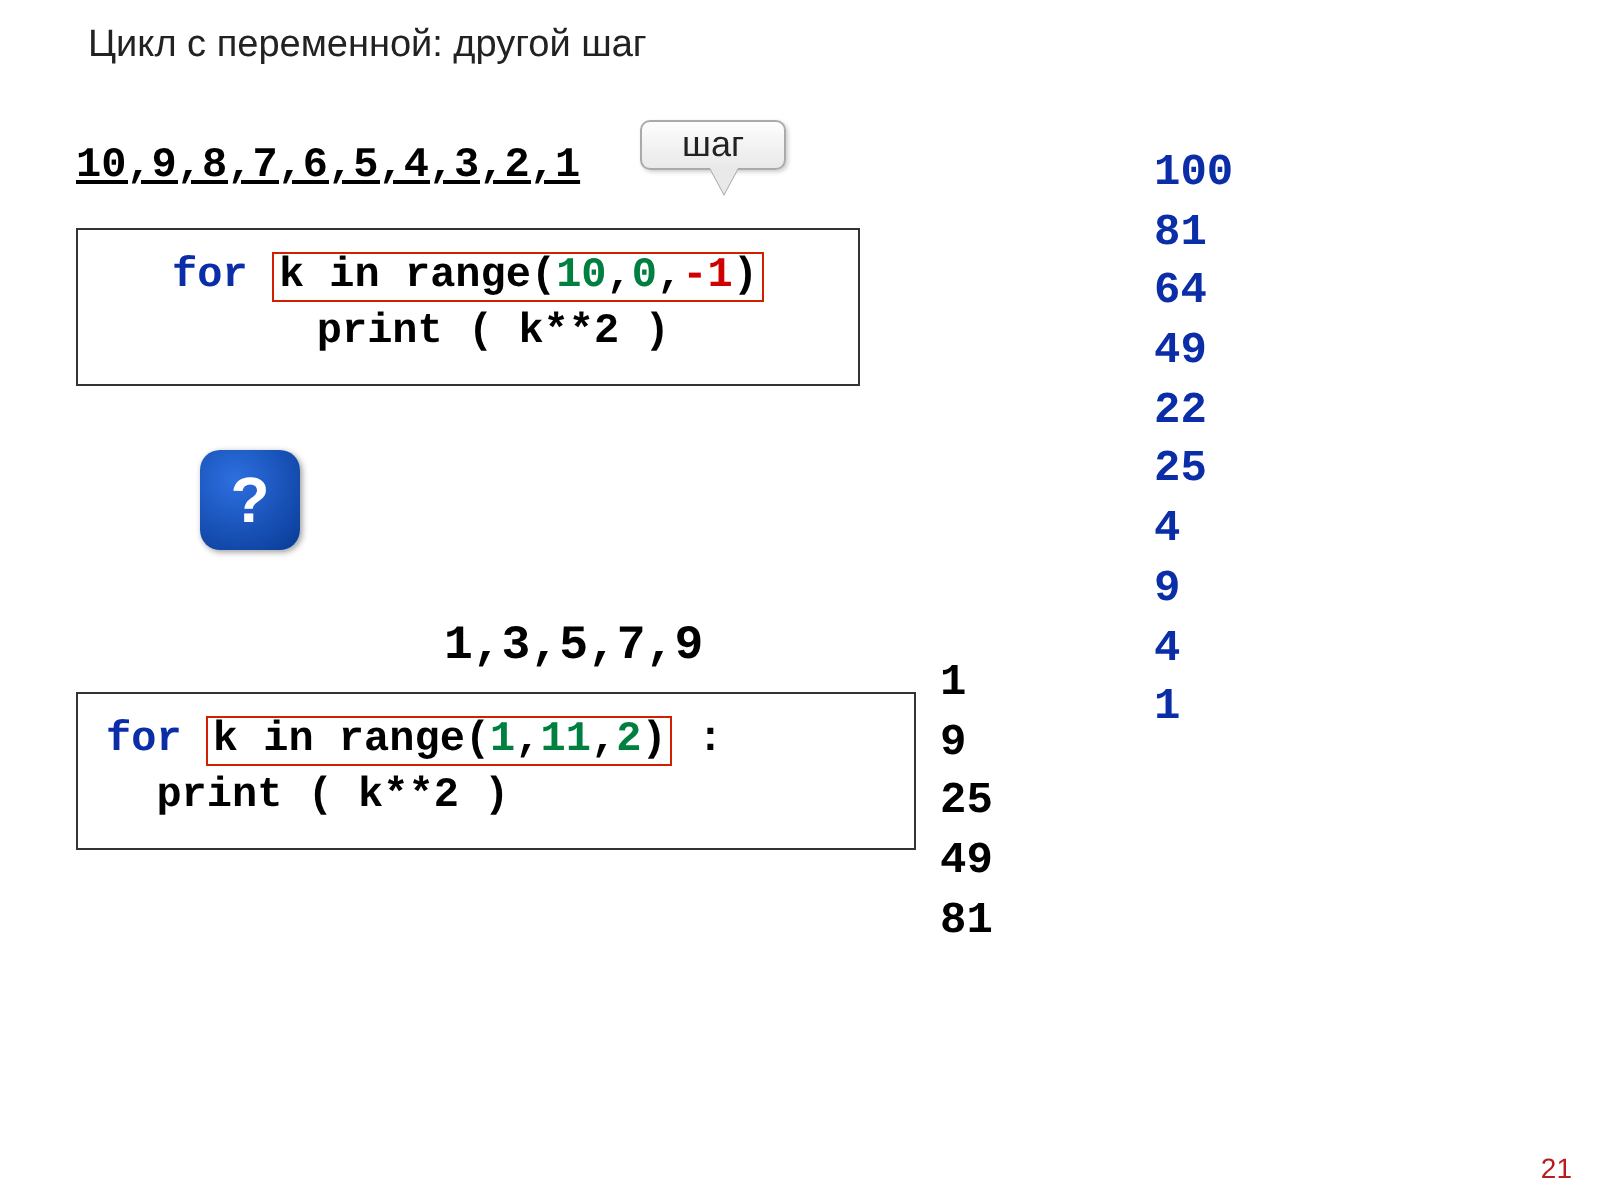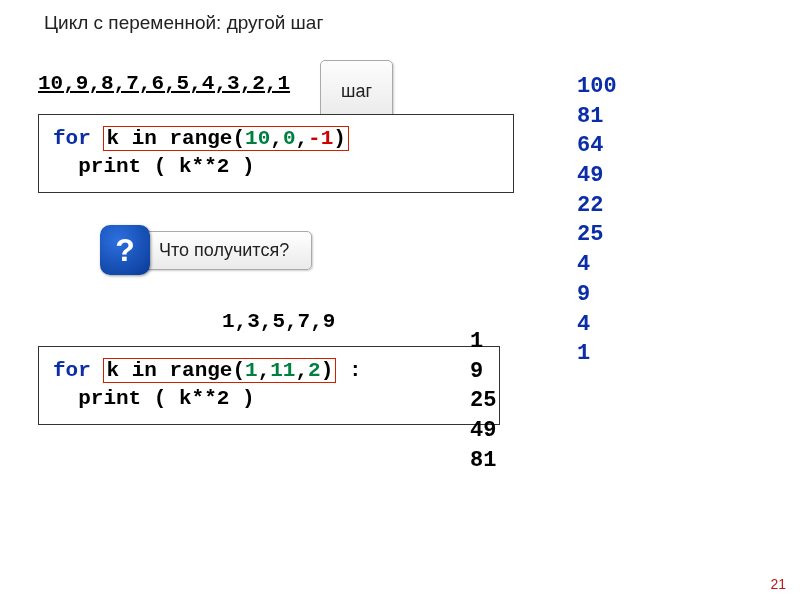--- a/index.html
+++ b/index.html
@@ -23,36 +23,36 @@
     font-weight: bold;
     font-size: 21px;
     color: #000;
     text-decoration: underline;
   }
   .seq2 {
     position: absolute;
     left: 222px; top: 310px;
     font-family: "Courier New", monospace;
     font-weight: bold;
-    font-size: 21px;
+    font-size: 24px;
     color: #000;
   }
   .codebox {
     position: absolute;
     border: 1px solid #333;
     background: #fff;
     padding: 10px 14px 10px 14px;
     font-family: "Courier New", monospace;
     font-weight: bold;
     font-size: 21px;
     line-height: 1.35;
     white-space: pre;
   }
-  .codebox.box1 { left: 38px; top: 114px; width: 476px; }
-  .codebox.box2 { left: 38px; top: 346px; width: 462px; }
+  .codebox.box1 { left: 38px; top: 114px; width: 392px; text-align: center; }
+  .codebox.box2 { left: 38px; top: 346px; width: 420px; }
   .kw { color: #0b2ea8; }
   .redbox {
     border: 1px solid #d02000;
     padding: 0 2px;
     display: inline;
   }
   .num-green { color: #008040; }
   .num-red { color: #d00000; }
 
   .output1 {
@@ -74,21 +74,21 @@
     color: #000;
   }
 
   .callout-step {
     position: absolute;
     left: 320px; top: 60px;
     background: linear-gradient(#fdfdfd, #e9e9e9);
     border: 1px solid #aaa;
     border-radius: 5px;
     box-shadow: 1px 1px 2px rgba(0,0,0,.2);
-    padding: 20px 20px;
+    padding: 1px 20px;
     font-size: 18px;
     color: #222;
   }
   .callout-step::after {
     content: "";
     position: absolute;
     left: 34px; bottom: -13px;
     border-top: 13px solid #e9e9e9;
     border-left: 7px solid transparent;
     border-right: 7px solid transparent;
@@ -137,21 +137,20 @@
 
 <div class="seq1">10,9,8,7,6,5,4,3,2,1</div>
 
 <div class="callout-step">шаг</div>
 
 <div class="codebox box1"><span class="kw">for</span> <span class="redbox"><span>k in range(</span><span class="num-green">10</span><span>,</span><span class="num-green">0</span><span>,</span><span class="num-red">-1</span><span>)</span></span>
 <span>  print ( k**2 )</span></div>
 
 <div class="question-wrap">
   <div class="question-badge">?</div>
-  <div class="question-bubble">Что получится?</div>
 </div>
 
 <div class="seq2">1,3,5,7,9</div>
 
 <div class="codebox box2"><span class="kw">for</span> <span class="redbox"><span>k in range(</span><span class="num-green">1</span><span>,</span><span class="num-green">11</span><span>,</span><span class="num-green">2</span><span>)</span></span><span> :</span>
 <span>  print ( k**2 )</span></div>
 
 <div class="output1" id="out1">
     <div>100</div>
     <div>81</div>

